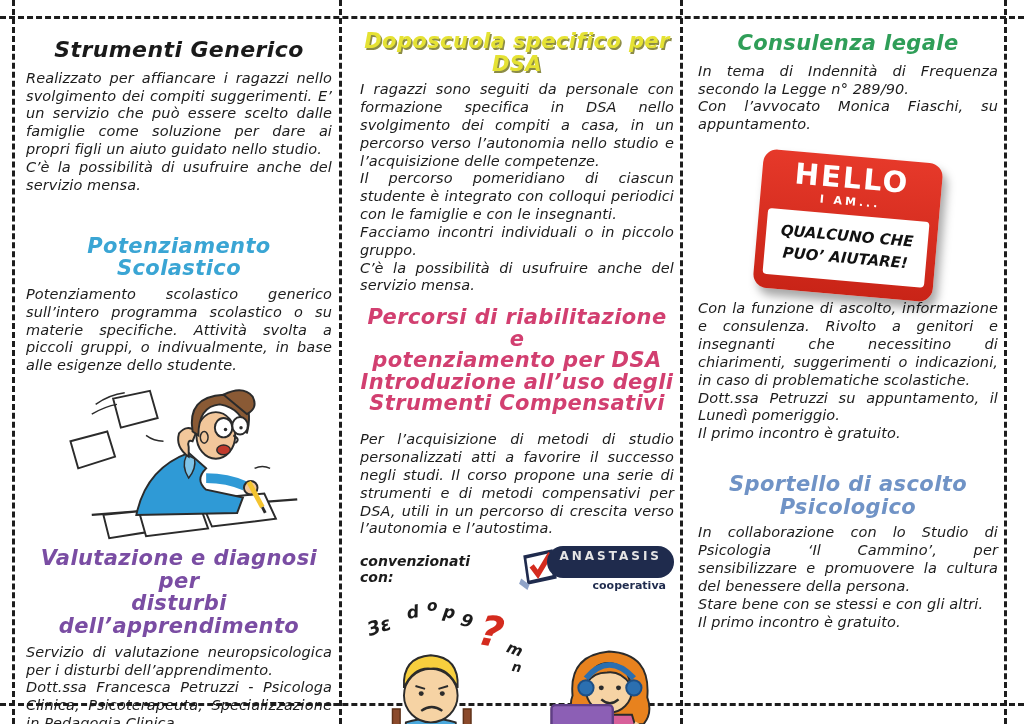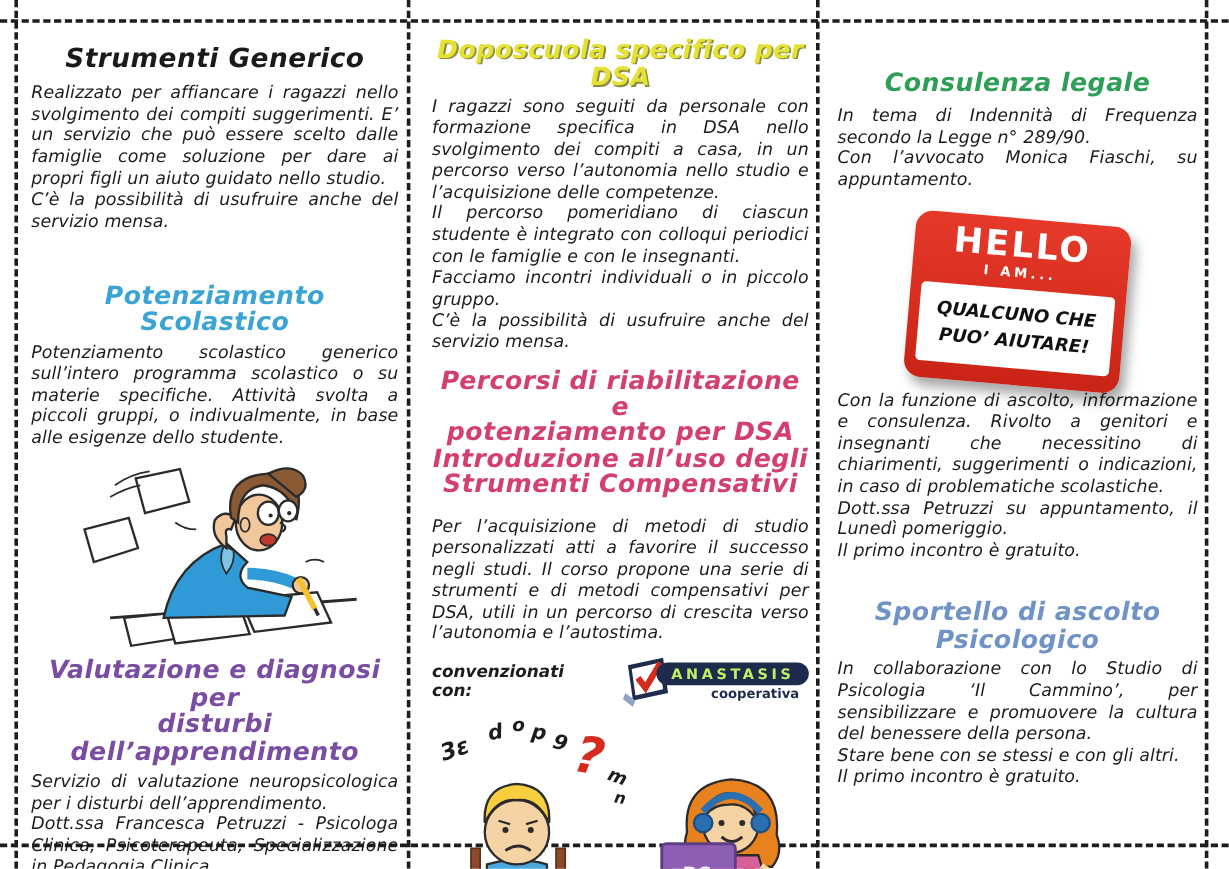--- a/index.html
+++ b/index.html
@@ -10,21 +10,21 @@
   }
   
   .vfold{position:absolute;top:0;bottom:0;width:0;border-left:3px dashed #1d1d1d;}
   .hfold{position:absolute;left:0;right:0;height:0;border-top:3px dashed #1d1d1d;}
   .v1{left:12px;} .v2{left:339px;} .v3{left:680px;} .v4{left:1004px;}
   .h1{top:16px;} .h2{top:703px;}
 
   .panel{position:absolute;}
   .panel-left{left:26px;top:38px;width:306px;}
   .panel-mid{left:360px;top:30px;width:314px;}
-  .panel-right{left:698px;top:58px;width:300px;}
+  .panel-right{left:698px;top:32px;width:300px;}
 
   .heading{
     font-weight:bold;font-style:italic;text-align:center;
     font-size:21px;line-height:1.08;letter-spacing:.4px;
     white-space:pre-line;margin:0;
   }
   .hd-black{color:#1a1a1a;font-size:22px;}
   .hd-blue{color:#3aa5d4;}
   .hd-purple{color:#7a4da3;}
   .hd-yellow{color:#e5e233;text-shadow:1.5px 1.5px 0 #8c8c46;}
@@ -39,22 +39,22 @@
   }
 
   .illus{display:block;margin:0 auto;}
 
   
   .partner{display:flex;align-items:center;justify-content:center;gap:20px;margin-top:8px;}
   .partner-label{font-style:italic;font-size:14px;font-weight:bold;}
   .logo{display:flex;align-items:center;}
   .logo-right{display:flex;flex-direction:column;margin-left:-16px;}
   .logo-pill{
-    background:#1f2b4d;color:#bef264;font-weight:bold;letter-spacing:3px;
-    font-size:12px;padding:3px 12px 2px;border-radius:999px;white-space:nowrap;
+    background:#1f2b4d;color:#e5e5e5;font-weight:bold;letter-spacing:3px;
+    font-size:12px;padding:3px 12px 15px;border-radius:999px;white-space:nowrap;
   }
   .logo-sub{color:#1f2b4d;font-size:11px;text-align:right;margin-top:1px;padding-right:8px;font-weight:bold;}
 
   
   .badge-wrap{margin:22px auto 0;width:180px;transform:rotate(5deg);}
   .badge{
     background:linear-gradient(#e6392a,#c92417);
     border-radius:14px;box-shadow:5px 7px 10px rgba(0,0,0,.35);
     padding:8px 9px 14px;
   }

